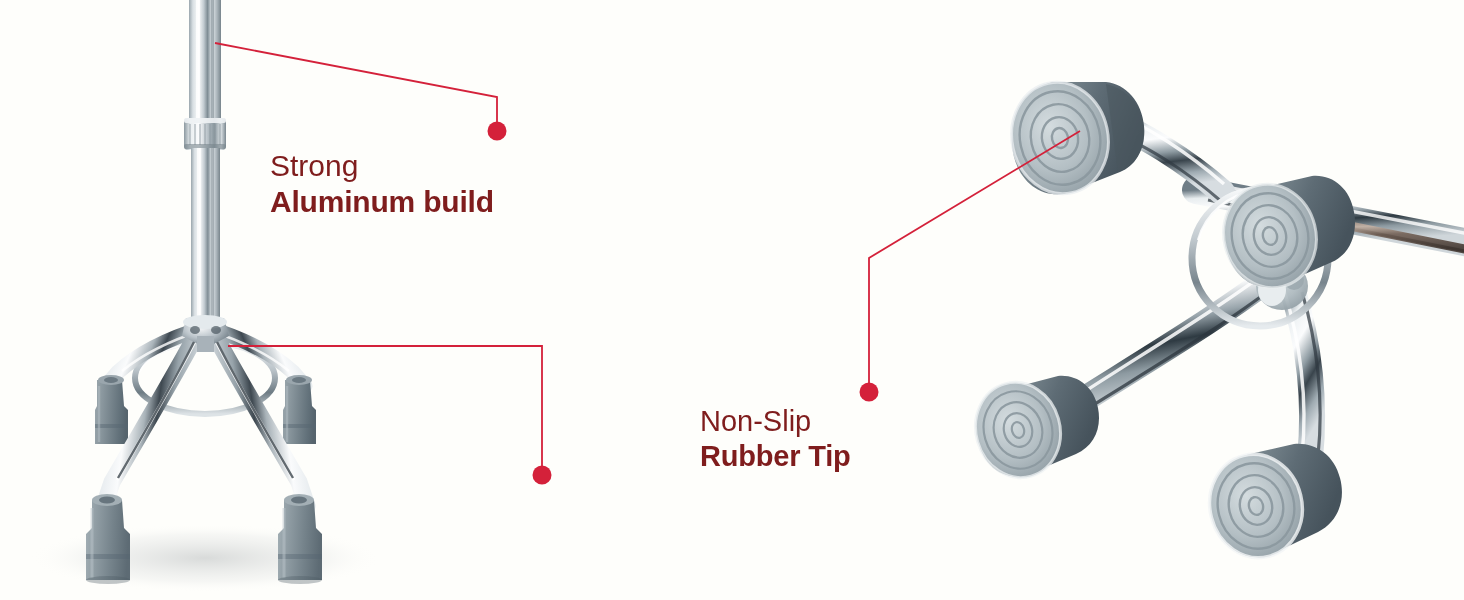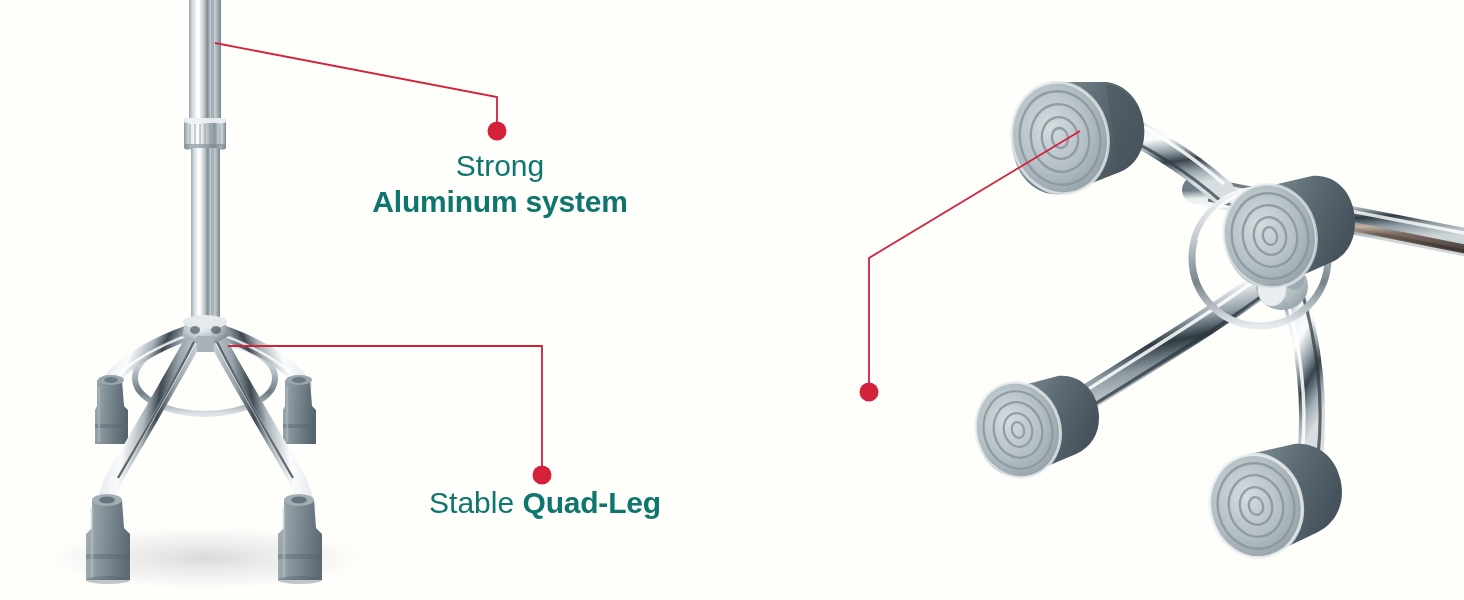--- a/index.html
+++ b/index.html
@@ -5,21 +5,21 @@
   html,body{margin:0;padding:0;}
   body{
     width:1464px;height:600px;
     background:#FEFEFB;
     font-family:"Liberation Sans", sans-serif;
     overflow:hidden;
   }
   #stage{position:relative;width:1464px;height:600px;overflow:hidden;background:#FEFEFB;}
 
   
-  .callout{position:absolute;text-align:center;color:#0f766e;line-height:1.2;white-space:nowrap;}
+  .callout{position:absolute;color:#7f1d1d;line-height:1.2;white-space:nowrap;}
   .callout .ln{display:block;}
   .callout .light{font-weight:400;}
   .callout .bold{font-weight:700;letter-spacing:-.2px;}
 
   #callout-aluminum{left:270px;top:148px;width:460px;font-size:30px;}
   #callout-quad{left:310px;top:485px;width:470px;font-size:30px;}
   #callout-rubber{left:700px;top:404px;width:340px;font-size:29px;}
 
   
   #leaders{position:absolute;left:0;top:0;width:1464px;height:600px;pointer-events:none;}
@@ -337,21 +337,24 @@
     <polyline points="228,346 542,346 542,466" fill="none" stroke="#D4213A" stroke-width="1.8"></polyline>
     <polyline points="1080,131 869,258 869,383" fill="none" stroke="#D4213A" stroke-width="1.8"></polyline>
 
     <circle cx="497" cy="131" r="9.5" fill="#D4213A"></circle>
     <circle cx="542" cy="475" r="9.5" fill="#D4213A"></circle>
     <circle cx="869" cy="392" r="9.5" fill="#D4213A"></circle>
   </svg>
 
   <div class="callout" id="callout-aluminum">
     <span class="ln light">Strong</span>
-    <span class="ln bold">Aluminum system</span>
+    <span class="ln bold">Aluminum build</span>
   </div>
 
   <div class="callout" id="callout-quad">
-    <span class="ln"><span class="light">Stable </span><span class="bold">Quad-Leg</span></span>
   </div>
 
+  <div class="callout" id="callout-rubber">
+    <span class="ln light">Non-Slip</span>
+    <span class="ln bold">Rubber Tip</span>
+  </div>
 
 </div>
 
 </body></html>

